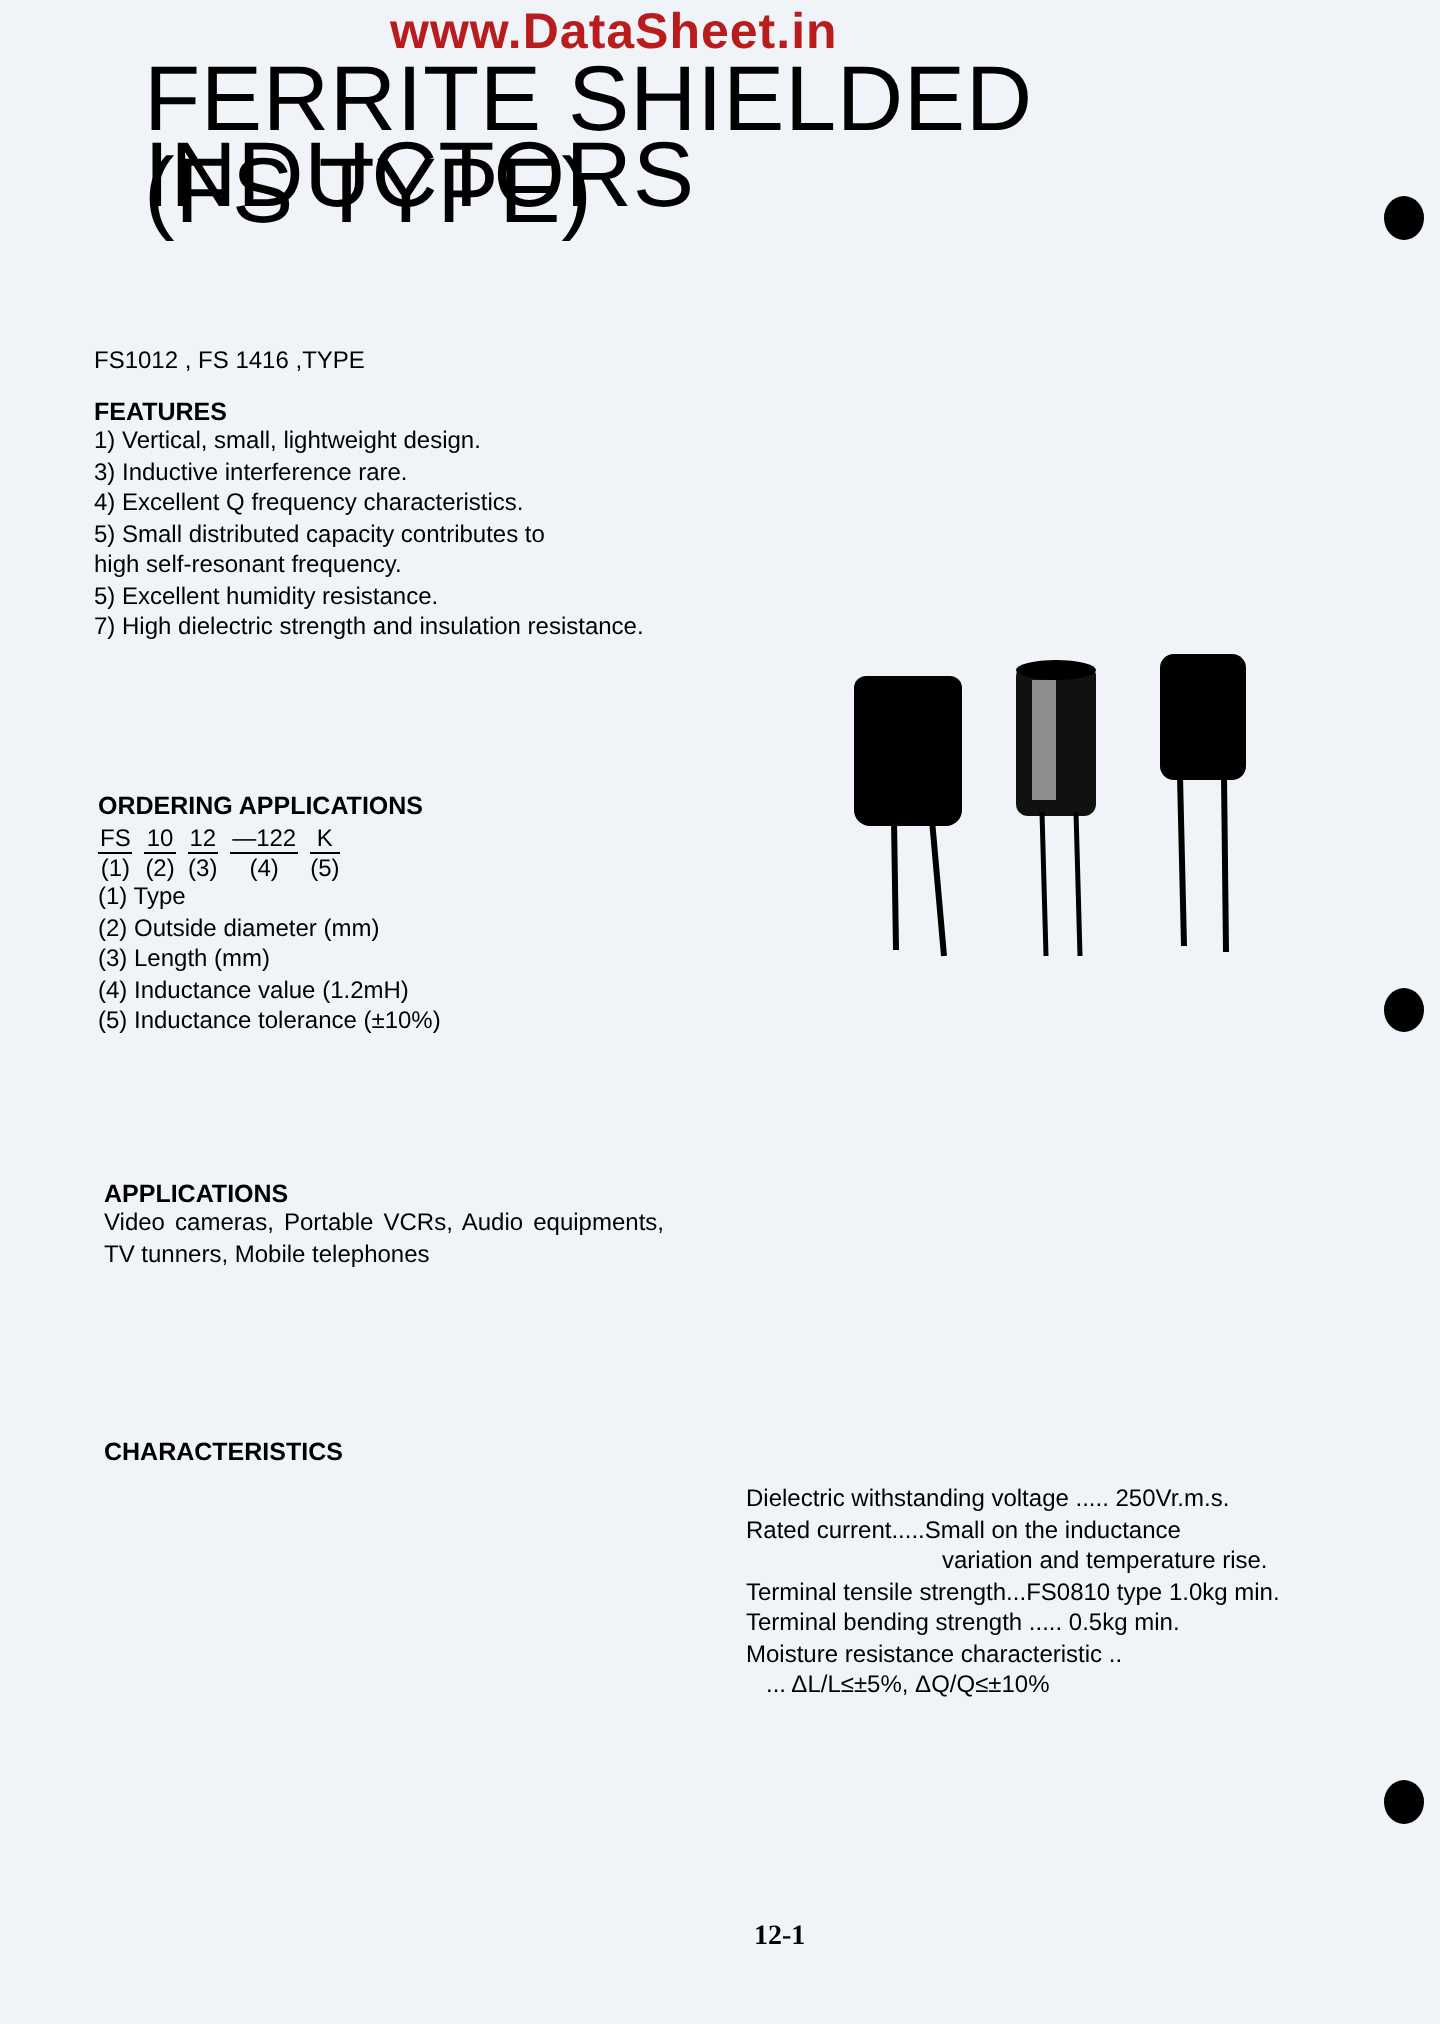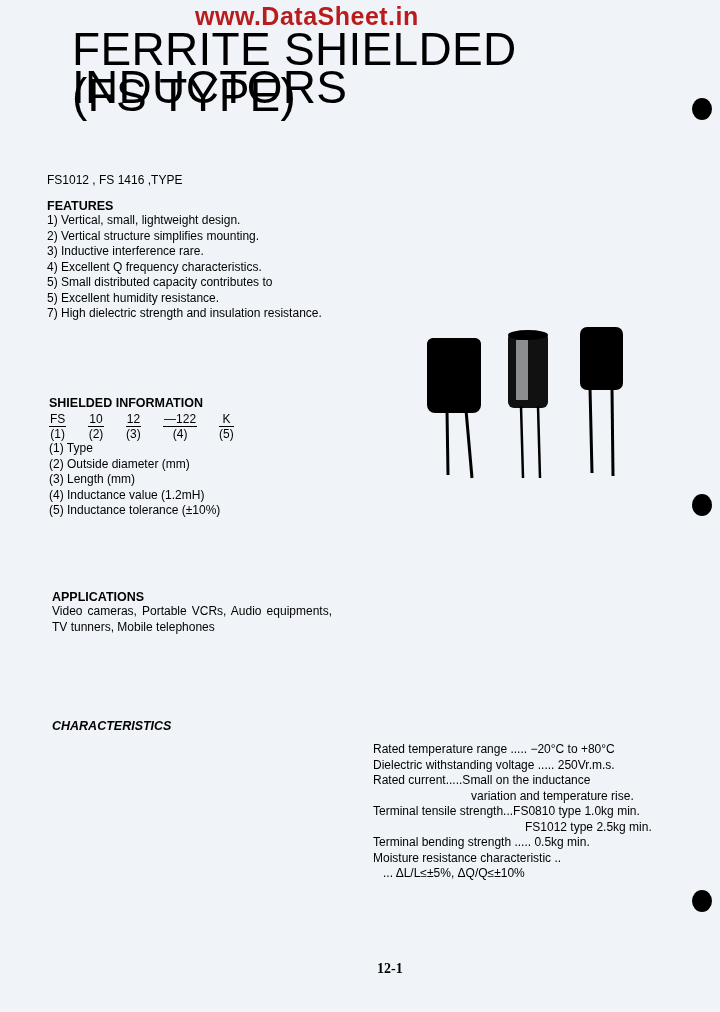--- a/index.html
+++ b/index.html
@@ -7,26 +7,26 @@
   .abs{position:absolute;}
   .watermark{left:195px;top:2px;font-size:25px;font-weight:bold;color:#b91c1c;letter-spacing:0.5px;}
   .title{left:72px;font-size:46px;line-height:38px;letter-spacing:0.3px;}
   .t1{top:30px;}
   .t2{top:76px;}
   .subtitle{left:47px;top:173px;font-size:12px;font-weight:normal;}
   .h{font-size:12.5px;font-weight:bold;}
   .body{font-size:12px;line-height:15.5px;}
   .features{left:47px;top:199px;}
   .ordering{left:49px;top:396px;}
-  .code{display:flex;gap:16px;margin-top:2px;font-size:12px;line-height:14px;}
+  .code{display:flex;gap:0;margin-top:2px;font-size:12px;line-height:14px;}
   .code .seg{display:inline-block;text-align:center;margin-right:6px;}
   .code .top{border-bottom:1.5px solid #000;display:block;padding:0 1px;}
   .code .bot{display:block;}
   .apps{left:52px;top:590px;width:280px;}
-  .char{left:52px;top:719px;font-style:italic;}
+  .char{left:52px;top:719px;}
   .right{left:373px;top:742px;width:292px;}
   .right .ind{padding-left:98px;}
   .right .ind2{padding-left:152px;}
   .pgnum{left:377px;top:961px;font-family:"Liberation Serif",serif;font-weight:bold;font-size:14px;text-align:center;}
   .dot{width:20px;height:22px;border-radius:50%;background:#000;right:8px;}
   .photo{left:420px;top:310px;width:230px;height:170px;}
 </style>
 </head>
 <body>
 
@@ -37,24 +37,24 @@
 <div class="abs dot" style="top:98px"></div>
 <div class="abs dot" style="top:494px"></div>
 <div class="abs dot" style="top:890px"></div>
 
 <div class="abs subtitle">FS1012 , FS 1416 ,TYPE</div>
 
 <div class="abs features">
   <div class="h">FEATURES</div>
   <div class="body">
     <div>1)  Vertical,  small,  lightweight  design.</div>
-    <div>2)  Vertical structure simplifies mounting.</div>
     <div>3)  Inductive interference rare.</div>
     <div>4)  Excellent Q frequency characteristics.</div>
     <div>5)  Small distributed capacity contributes to</div>
+    <div>high self-resonant frequency.</div>
     <div>5)  Excellent humidity resistance.</div>
     <div>7)  High dielectric strength and insulation resistance.</div>
   </div>
 </div>
 
 <svg class="abs photo" viewBox="0 0 230 170">
   <rect x="7" y="28" width="54" height="75" rx="8" fill="#000"></rect>
   <rect x="7" y="28" width="54" height="12" rx="6" fill="#000"></rect>
   <line x1="27" y1="100" x2="28" y2="165" stroke="#000" stroke-width="3"></line>
   <line x1="46" y1="100" x2="52" y2="168" stroke="#000" stroke-width="3"></line>
@@ -62,21 +62,21 @@
   <rect x="96" y="30" width="12" height="60" fill="#f0f4f8" opacity="0.55"></rect>
   <ellipse cx="108" cy="25" rx="20" ry="5" fill="#000"></ellipse>
   <line x1="101" y1="96" x2="103" y2="168" stroke="#000" stroke-width="2.5"></line>
   <line x1="118" y1="96" x2="120" y2="168" stroke="#000" stroke-width="2.5"></line>
   <rect x="160" y="17" width="43" height="63" rx="7" fill="#000"></rect>
   <line x1="170" y1="78" x2="172" y2="163" stroke="#000" stroke-width="3"></line>
   <line x1="192" y1="78" x2="193" y2="166" stroke="#000" stroke-width="3"></line>
 </svg>
 
 <div class="abs ordering">
-  <div class="h">SHIELDED INFORMATION</div>
+  <div class="h">ORDERING APPLICATIONS</div>
   <div class="code">
     <span class="seg">
         <span class="top">FS</span>
         <span class="bot">(1)</span>
       </span>
     <span class="seg">
         <span class="top">10</span>
         <span class="bot">(2)</span>
       </span>
     <span class="seg">
@@ -104,24 +104,22 @@
 <div class="abs apps">
   <div class="h">APPLICATIONS</div>
   <div class="body" style="text-align:justify">Video cameras, Portable VCRs, Audio equipments, TV tunners, Mobile telephones</div>
 </div>
 
 <div class="abs char">
   <div class="h">CHARACTERISTICS</div>
 </div>
 
 <div class="abs right body">
-  <div>Rated temperature range ..... −20°C to +80°C</div>
   <div>Dielectric withstanding voltage ..... 250Vr.m.s.</div>
   <div>Rated current.....Small on the inductance</div>
   <div class="ind">variation and temperature rise.</div>
   <div>Terminal tensile strength...FS0810 type 1.0kg min.</div>
-  <div class="ind2">FS1012 type 2.5kg min.</div>
   <div>Terminal bending strength ..... 0.5kg min.</div>
   <div>Moisture resistance characteristic ..</div>
   <div style="padding-left:10px">... ΔL/L≤±5%,    ΔQ/Q≤±10%</div>
 </div>
 
 <div class="abs pgnum">12-1</div>
 
 </body></html>

